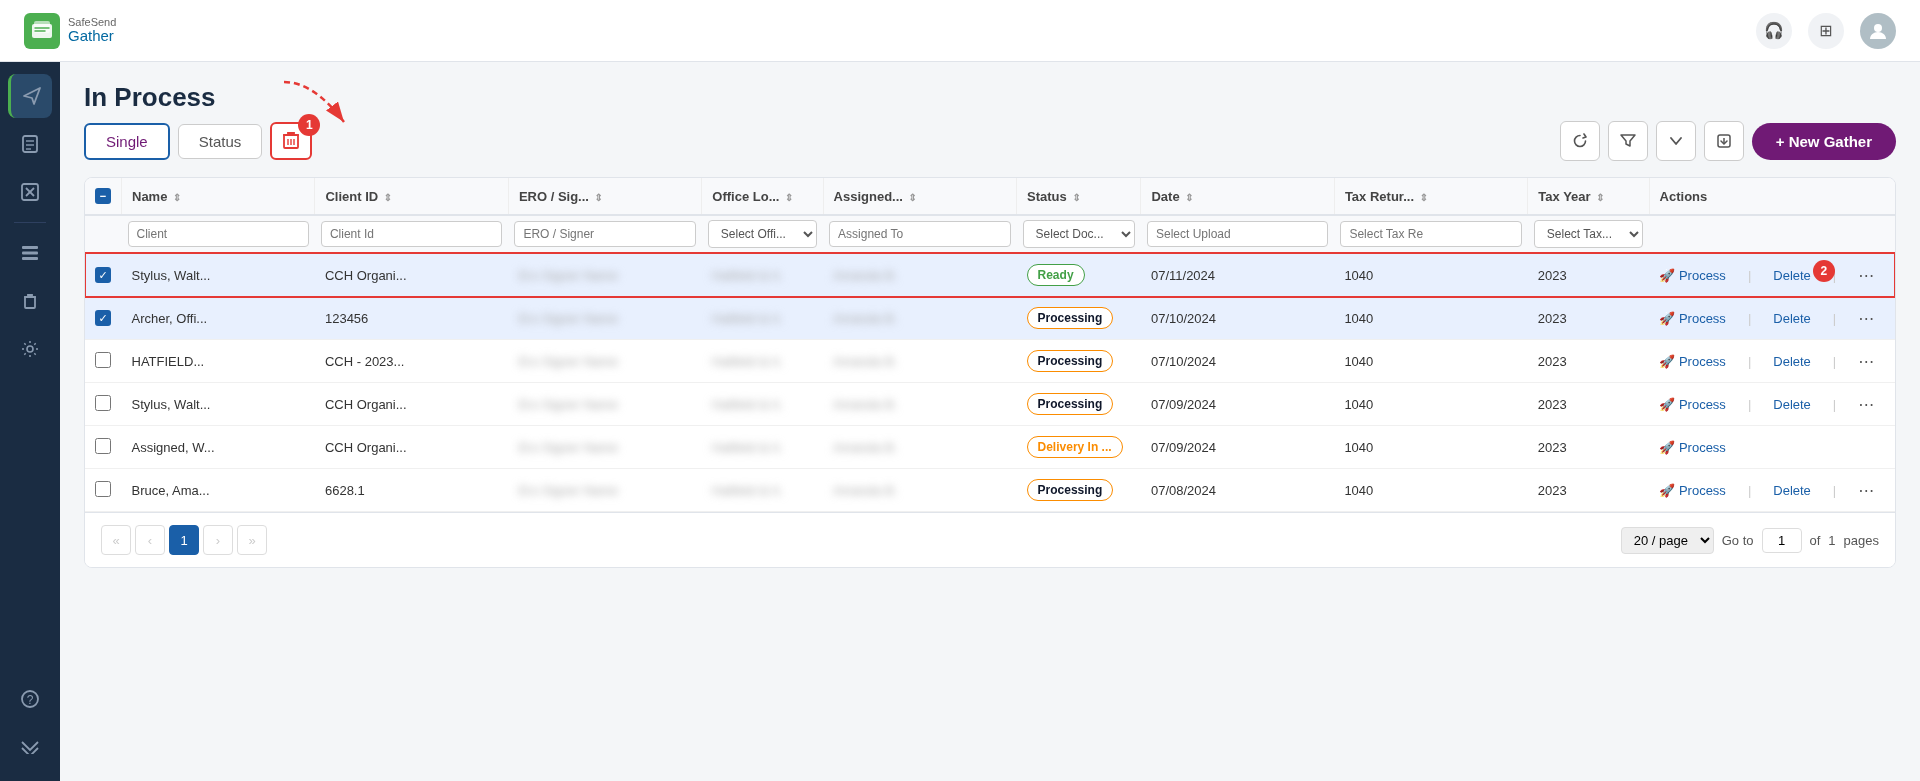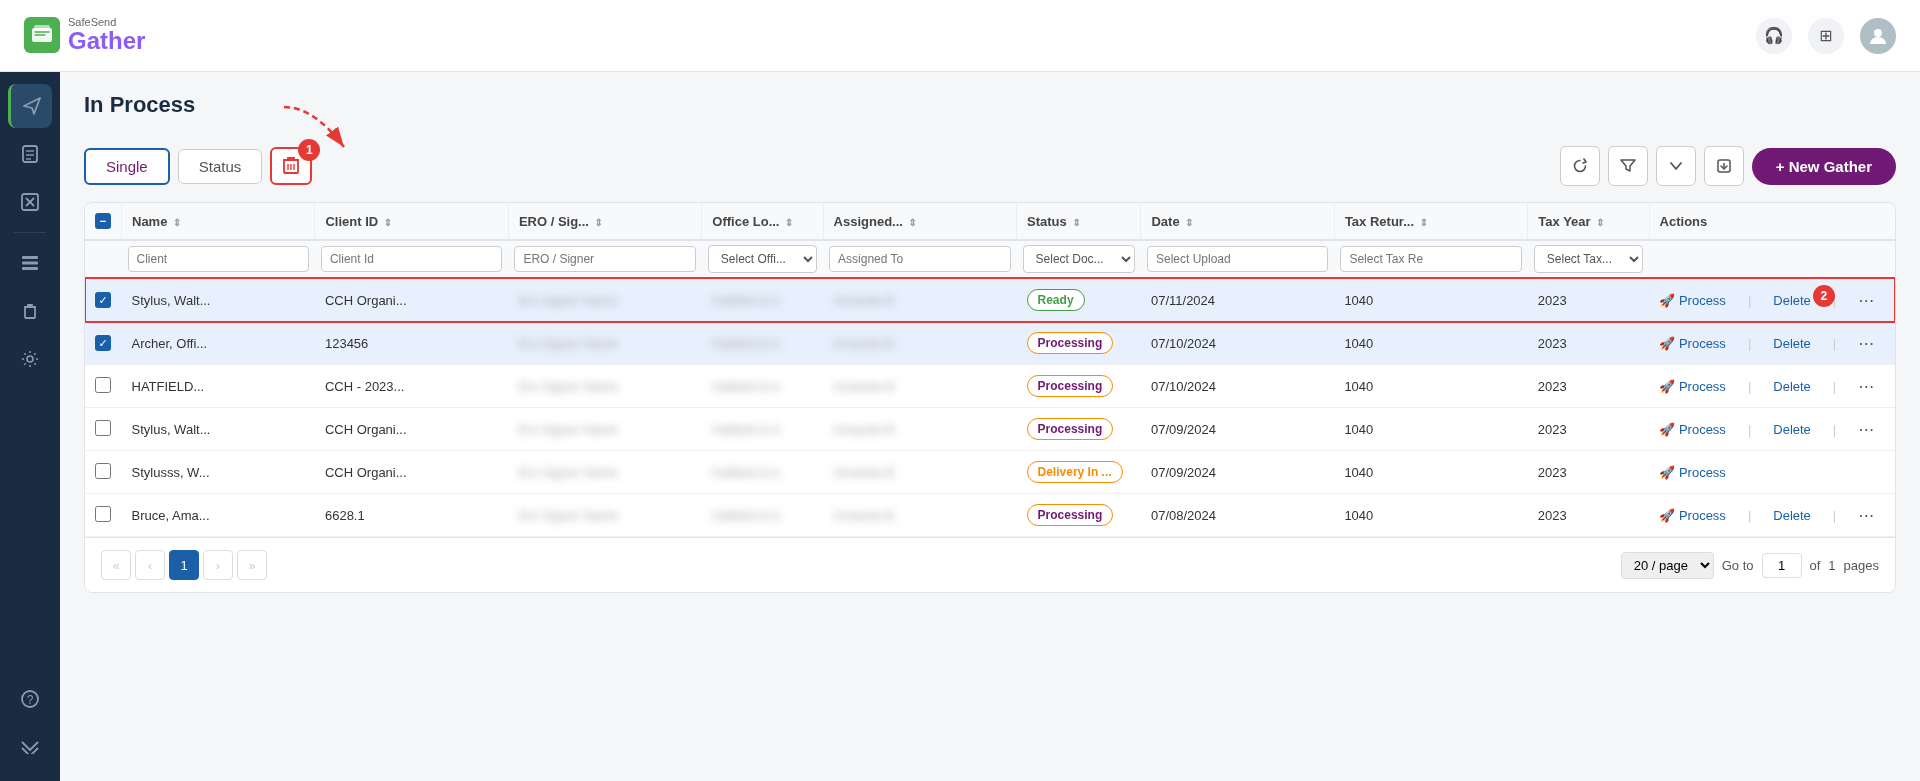--- a/index.html
+++ b/index.html
@@ -1,33 +1,33 @@
 <!DOCTYPE html>
 <html><head>
   <meta charset="utf-8">
   <style>
     * { box-sizing: border-box; margin: 0; padding: 0; }
     body { font-family: -apple-system, BlinkMacSystemFont, 'Segoe UI', sans-serif; background: #f4f6f8; display: flex; flex-direction: column; height: 781px; overflow: hidden; }
 
     
     .top-nav {
       background: #fff;
-      height: 72px;
+      height: 62px;
       display: flex;
       align-items: center;
       justify-content: space-between;
       padding: 0 24px;
       border-bottom: 1px solid #e0e4ea;
       flex-shrink: 0;
     }
     .logo-area { display: flex; align-items: center; gap: 8px; }
     .logo-icon { width: 36px; height: 36px; background: #4CAF50; border-radius: 6px; display: flex; align-items: center; justify-content: center; color: white; font-size: 18px; }
     .logo-text { display: flex; flex-direction: column; line-height: 1.1; }
     .logo-safe { font-size: 11px; color: #666; font-weight: 500; }
-    .logo-gather { font-size: 24px; color: #8b5cf6; font-weight: 700; }
+    .logo-gather { font-size: 15px; color: #0369a1; font-weight: 400; }
     .brand-center { display: flex; flex-direction: column; align-items: center; }
     .brand-name { font-size: 22px; font-weight: 700; color: #1a3a5c; letter-spacing: 2px; }
     .brand-sub { font-size: 11px; color: #666; letter-spacing: 1px; }
     .nav-icons { display: flex; align-items: center; gap: 16px; }
     .nav-icon-btn { width: 36px; height: 36px; border-radius: 50%; background: #f0f2f5; border: none; cursor: pointer; display: flex; align-items: center; justify-content: center; color: #555; font-size: 16px; }
     .avatar { width: 36px; height: 36px; border-radius: 50%; background: #b0bec5; border: none; cursor: pointer; display: flex; align-items: center; justify-content: center; color: white; font-size: 18px; }
 
     
     .main-layout { display: flex; flex: 1; overflow: hidden; }
 
@@ -53,21 +53,21 @@
     }
     .sidebar-item.active { background: #2a4a6a; color: white; }
     .sidebar-item.active-green { border-left: 3px solid #4CAF50; }
     .sidebar-divider { width: 32px; height: 1px; background: #2e4060; margin: 4px 0; }
     .sidebar-bottom { margin-top: auto; display: flex; flex-direction: column; align-items: center; gap: 4px; }
 
     
     .content { flex: 1; overflow: auto; padding: 20px 24px; }
 
     
-    .page-title { font-size: 22px; font-weight: 700; color: #1a2c42; margin-bottom: 28px; }
+    .page-title { font-size: 26px; font-weight: 700; color: #1a2c42; margin-bottom: 8px; }
 
     
     .toolbar { display: flex; align-items: center; justify-content: space-between; margin-bottom: 16px; }
     .toolbar-left { display: flex; align-items: center; gap: 8px; }
     .btn-single {
       padding: 8px 20px; border-radius: 6px;
       border: 2px solid #1a5fa8; background: white;
       color: #1a5fa8; font-size: 15px; font-weight: 500;
       cursor: pointer;
     }
@@ -126,21 +126,21 @@
     .checkbox { width: 16px; height: 16px; cursor: pointer; accent-color: #1a5fa8; }
     .cb-checked { width: 16px; height: 16px; background: #1a5fa8; border: 2px solid #1a5fa8; border-radius: 3px; display: inline-flex; align-items: center; justify-content: center; color: white; font-size: 11px; cursor: pointer; }
     .cb-minus { width: 16px; height: 16px; background: #1a5fa8; border: 2px solid #1a5fa8; border-radius: 3px; display: inline-flex; align-items: center; justify-content: center; color: white; font-size: 11px; cursor: pointer; }
 
     
     .badge {
       display: inline-block; padding: 3px 10px; border-radius: 12px;
       font-size: 12px; font-weight: 600; white-space: nowrap;
     }
     .badge-ready { border: 1.5px solid #43a047; color: #43a047; background: white; }
-    .badge-processing { border: 1.5px solid #fb8c00; color: #701a75; background: white; }
+    .badge-processing { border: 1.5px solid #fb8c00; color: #0f172a; background: white; }
     .badge-delivery { border: 1.5px solid #fb8c00; color: #fb8c00; background: white; }
 
     
     .action-process { color: #1a5fa8; font-size: 13px; cursor: pointer; white-space: nowrap; }
     .action-delete { color: #1a5fa8; font-size: 13px; cursor: pointer; }
     .action-sep { color: #ccc; margin: 0 2px; }
     .action-more { color: #555; font-size: 16px; cursor: pointer; }
     .actions-cell { display: flex; align-items: center; gap: 20px; white-space: nowrap; }
 
     
@@ -425,21 +425,21 @@
       <span class="action-process">🚀 Process</span> 
                   <span class="action-sep">|</span>
         <span class="action-delete">Delete</span>
         <span class="action-sep">|</span>
         <span class="action-more">⋯</span>
                 </div>
               </td>
             </tr>
             <tr>
               <td><input type="checkbox" class="checkbox" style=""></td>
-              <td style="font-weight: 500;">Stylusss, W...</td>
+              <td style="font-weight: 500;">Assigned, W...</td>
               <td>CCH Organi...</td>
               <td class="blurred">Ero Signer Name</td>
               <td class="blurred">Hatfield &amp; A.</td>
               <td class="blurred">Amanda B.</td>
               <td><span class="badge badge-delivery">Delivery In ...</span></td>
               <td>07/09/2024</td>
               <td>1040</td>
               <td>2023</td>
               <td style="position: relative;">
                 <div class="actions-cell">

